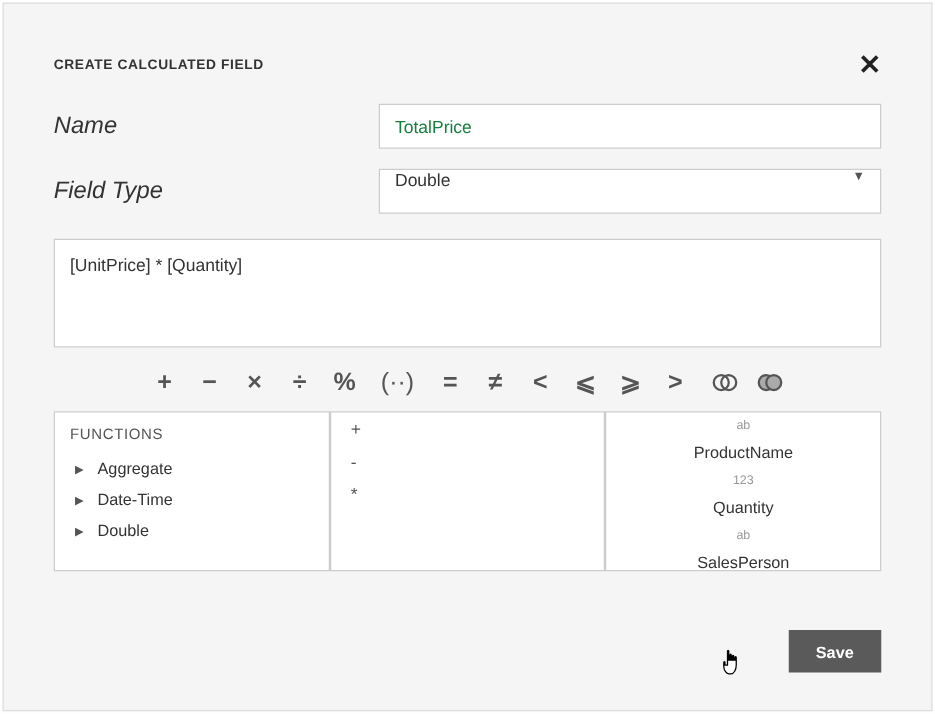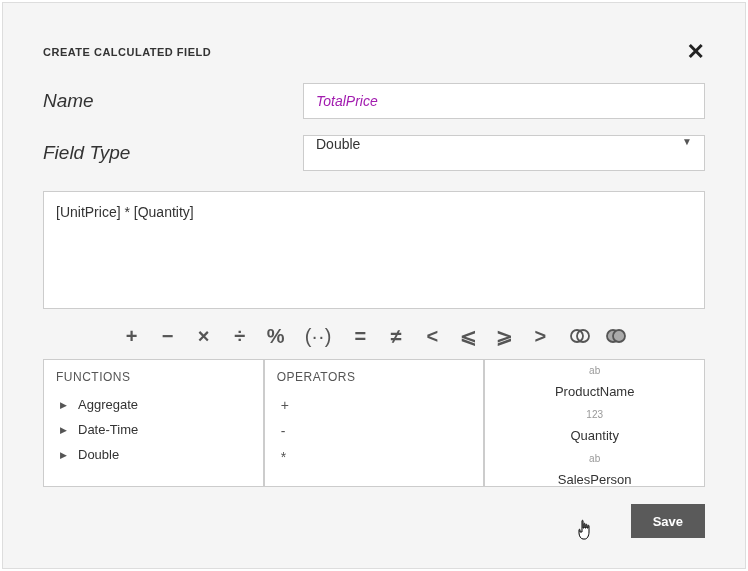--- a/index.html
+++ b/index.html
@@ -3,24 +3,24 @@
 <meta charset="utf-8">
 <style>
 * { box-sizing: border-box; margin: 0; padding: 0; }
 body { font-family: "Segoe UI", Arial, sans-serif; background: #fff; width: 748px; height: 571px; overflow: hidden; }
 .dialog { width: 744px; height: 567px; border: 1px solid #ddd; background: #f5f5f5; margin: 2px; position: relative; }
 .header { padding: 38px 40px 20px 40px; display: flex; justify-content: space-between; align-items: center; }
 .title { font-size: 11px; font-weight: 700; letter-spacing: 0.5px; color: #333; }
 .close-icon { font-size: 22px; font-weight: 700; cursor: pointer; color: #222; line-height: 1; }
 .form-row { display: flex; align-items: center; padding: 0 40px; margin-bottom: 16px; }
 .form-label { width: 260px; font-size: 19px; color: #333; font-style: italic; }
-.form-input { flex: 1; height: 36px; border: 1px solid #ccc; background: #fff; padding: 0 12px; font-size: 14px; color: #a21caf; outline: none; font-style: italic; }
+.form-input { flex: 1; height: 36px; border: 1px solid #ccc; background: #fff; padding: 0 12px; font-size: 14px; color: #15803d; outline: none; }
 .form-select { flex: 1; height: 36px; border: 1px solid #ccc; background: #fff; padding: 0 12px; font-size: 14px; color: #333; display: flex; justify-content: space-between; cursor: pointer; }
 .dropdown-arrow { font-size: 10px; color: #555; }
-.expression-box { margin: 4px 40px 12px 40px; height: 118px; border: 1px solid #ccc; background: #fff; padding: 12px; font-size: 14px; color: #333; resize: none; outline: none; font-family: inherit; width: calc(100% - 80px); }
+.expression-box { margin: 4px 40px 12px 40px; height: 87px; border: 1px solid #ccc; background: #fff; padding: 12px; font-size: 14px; color: #333; resize: none; outline: none; font-family: inherit; width: calc(100% - 80px); }
 .operator-bar { padding: 0 40px 12px 40px; display: flex; align-items: center; justify-content: center; gap: 18px; color: #555; font-size: 20px; }
 .op-group { display: flex; gap: 14px; align-items: center; }
 .op { cursor: pointer; display: inline-flex; align-items: center; justify-content: center; width: 22px; height: 22px; font-weight: 700; }
 .panels { display: flex; padding: 0 40px; }
 .panel { flex: 1; border: 1px solid #ccc; background: #fff; height: 128px; overflow: hidden; }
 .panel-header { font-size: 12px; letter-spacing: 0.5px; color: #555; padding: 10px 12px 8px 12px; }
 .panel-body { padding: 0 12px 10px 12px; }
 .tree-item { display: flex; align-items: center; gap: 8px; padding: 5px 4px; font-size: 13px; color: #333; cursor: pointer; }
 .tree-arrow { font-size: 9px; color: #555; width: 10px; }
 .field-item { display: flex; align-items: center; gap: 8px; padding: 5px 4px; font-size: 13px; color: #333; cursor: pointer; flex-direction: column; }
@@ -103,21 +103,20 @@
             <span class="tree-arrow">▶</span>
             <span>Date-Time</span>
           </div>
         <div class="tree-item">
             <span class="tree-arrow">▶</span>
             <span>Double</span>
           </div>
       </div>
     </div>
     <div class="panel">
-      <div class="panel-header">OPERATORS</div>
       <div class="panel-body">
         <div class="op-item">+</div>
         <div class="op-item">-</div>
         <div class="op-item">*</div>
       </div>
     </div>
     <div class="panel">
       <div class="panel-body">
         <div class="field-item">
             <span class="field-type">ab</span>

